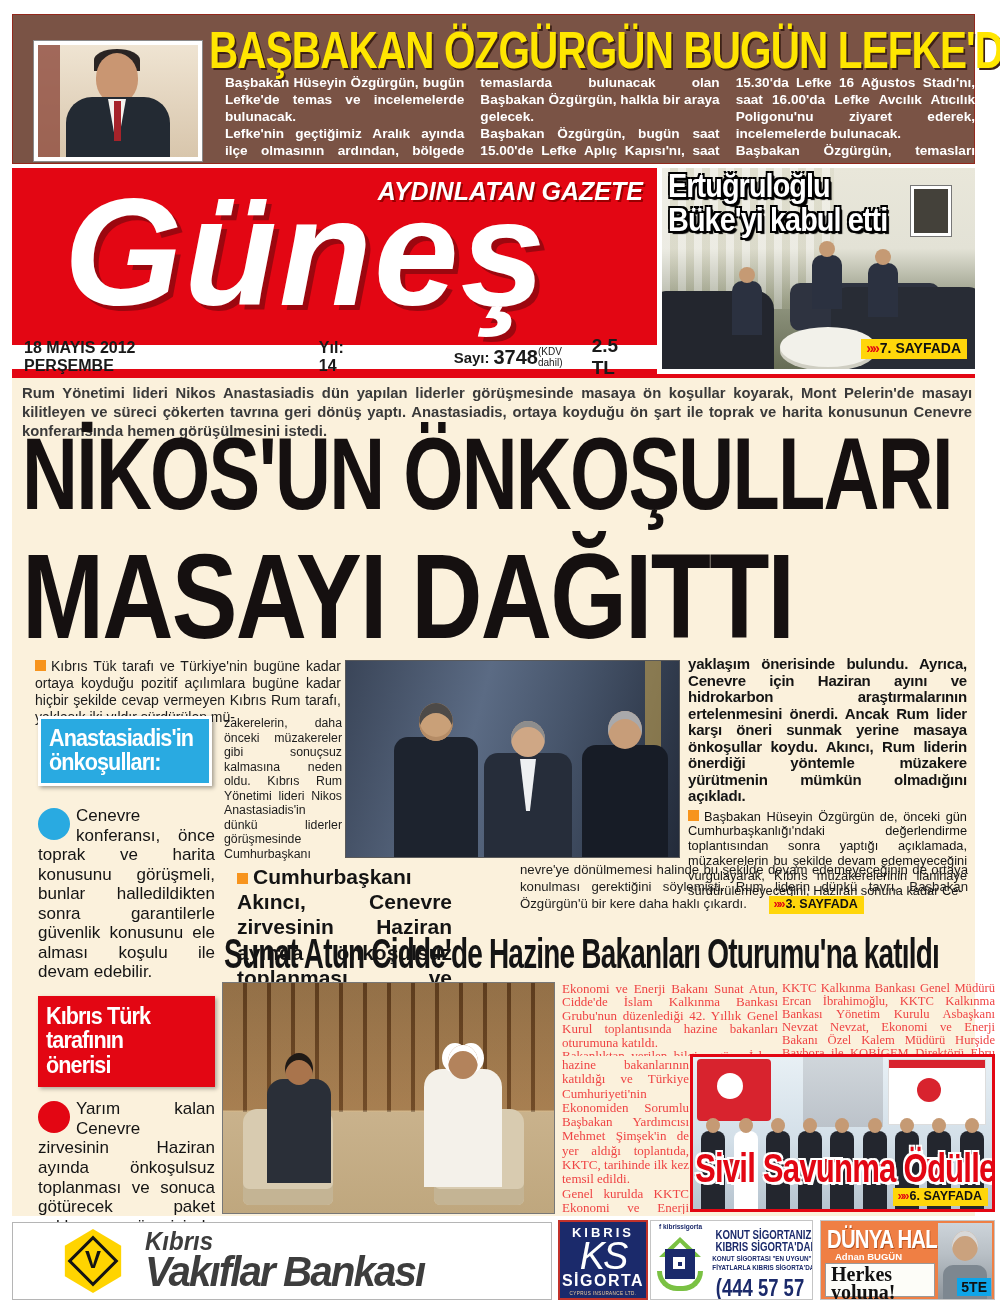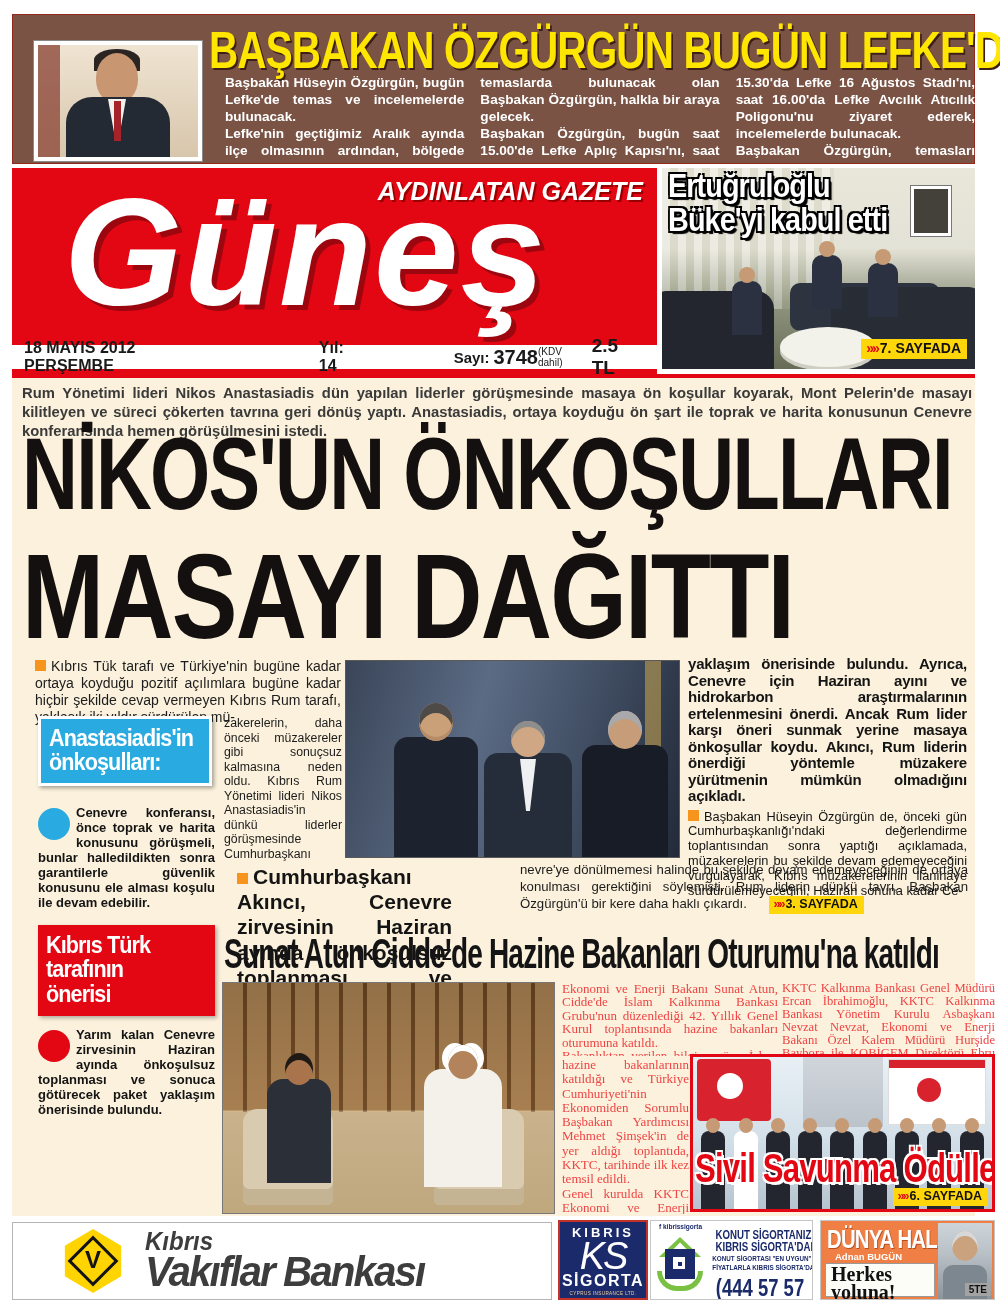--- a/index.html
+++ b/index.html
@@ -89,21 +89,21 @@
   #mp-m3 i{top:-34px;width:34px;height:38px;background:#c79d79;box-shadow:inset 0 8px 0 #a9a9ab;}
   #belowbold{left:237px;top:864px;width:215px;font-size:21px;font-weight:700;line-height:1.2;color:#141414;}
   #belowcont{left:520px;top:862px;width:448px;font-size:13.2px;line-height:1.27;color:#1c1c1c;}
   #belowcont .badge{margin-left:18px;}
   #rightcol{left:688px;top:656px;width:279px;color:#141414;}
   #rightcol .p1{font-size:15px;line-height:1.1;font-weight:700;letter-spacing:-.2px;}
   #rightcol .p2{margin-top:5px;font-size:12.8px;line-height:1.16;font-weight:400;}
 
   
   #sidebar{left:38px;top:806px;width:177px;}
-  .sb-item{margin-bottom:10px;color:#141414;font-weight:700;font-size:13px;line-height:1.15;}
+  .sb-item{margin-bottom:10px;color:#141414;font-weight:400;font-size:17px;line-height:1.15;}
   .dot{float:left;width:32px;height:32px;border-radius:50%;margin:2px 6px 2px 0;}
   .dot.blue{background:#29aae1;} .dot.red{background:#e30613;}
   #redbox{background:#e30613;box-shadow:2px 2px 4px rgba(0,0,0,.3);padding:8px 6px 10px 8px;margin:14px 0 12px;}
   #redbox span{display:block;color:#fff;font-weight:700;font-size:24px;line-height:1.02;letter-spacing:-1px;transform:scale(.9,1);transform-origin:left top;}
 
   
   #sunat-h{left:224px;top:930px;color:#141414;font-weight:700;font-size:35px;white-space:nowrap;
       letter-spacing:-1px;transform:scale(.8,1.2);}
   #cidde{left:222px;top:982px;width:333px;height:232px;overflow:hidden;border:1px solid #777;box-sizing:border-box;
       background:linear-gradient(180deg,#6f4a26 0%,#8a5e33 55%,#c9b28c 56%,#bfa77e 100%);}
@@ -166,21 +166,21 @@
   #kn-text .t3{font-size:21px;font-weight:700;white-space:nowrap;transform:scale(.88,1.15);transform-origin:center top;margin-top:2px;}
   #ad-dunya{left:820px;top:1220px;width:175px;height:80px;background:#ef7f44;border:1px solid #c5c5c5;box-sizing:border-box;overflow:hidden;}
   #dh-title{position:absolute;left:6px;top:3px;color:#fff;font-weight:700;font-size:24px;white-space:nowrap;
       letter-spacing:-1px;transform:scale(.85,1.1);transform-origin:left top;text-shadow:1px 1px 0 #b35020;}
   #dh-author{position:absolute;left:14px;top:30px;color:#fff;font-weight:700;font-size:9.5px;}
   #dh-box{position:absolute;left:4px;top:42px;width:110px;height:34px;background:#fdfdf8;border:1px solid #999;
       font-family:"Liberation Serif",serif;font-weight:700;font-size:20px;line-height:.88;color:#111;padding:2px 0 0 5px;box-sizing:border-box;}
   #dh-photo{position:absolute;right:2px;top:2px;width:54px;height:76px;background:linear-gradient(180deg,#cdd4da 0%,#b9c0c6 40%,#8d959c 100%);}
   #dh-photo .hd{position:absolute;left:50%;transform:translateX(-50%);top:8px;width:26px;height:30px;border-radius:50%;background:#caa27e;box-shadow:inset 0 5px 0 #d8d8d8;}
   #dh-photo .sd{position:absolute;left:50%;transform:translateX(-50%);bottom:0;width:44px;height:34px;border-radius:10px 10px 0 0;background:#7d8790;}
-  #dh-badge{position:absolute;right:3px;bottom:3px;background:#a3a3a3;color:#111;font-weight:700;font-size:10px;padding:1px 4px;}
+  #dh-badge{position:absolute;right:3px;bottom:3px;background:#0ea5e9;color:#111;font-weight:700;font-size:14px;padding:1px 4px;}
 </style>
 </head>
 <body>
 
 <div id="page">
 
   <div id="banner" class="abs">
     <div id="banner-photo" class="abs">
       <div class="bp-curtain"></div>
       <div class="bp-hair"></div>

